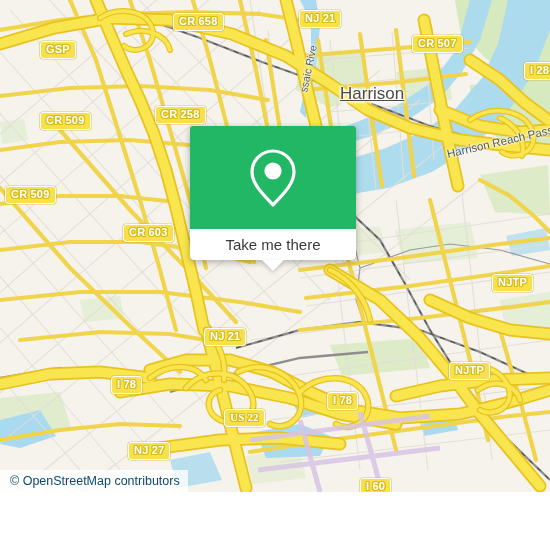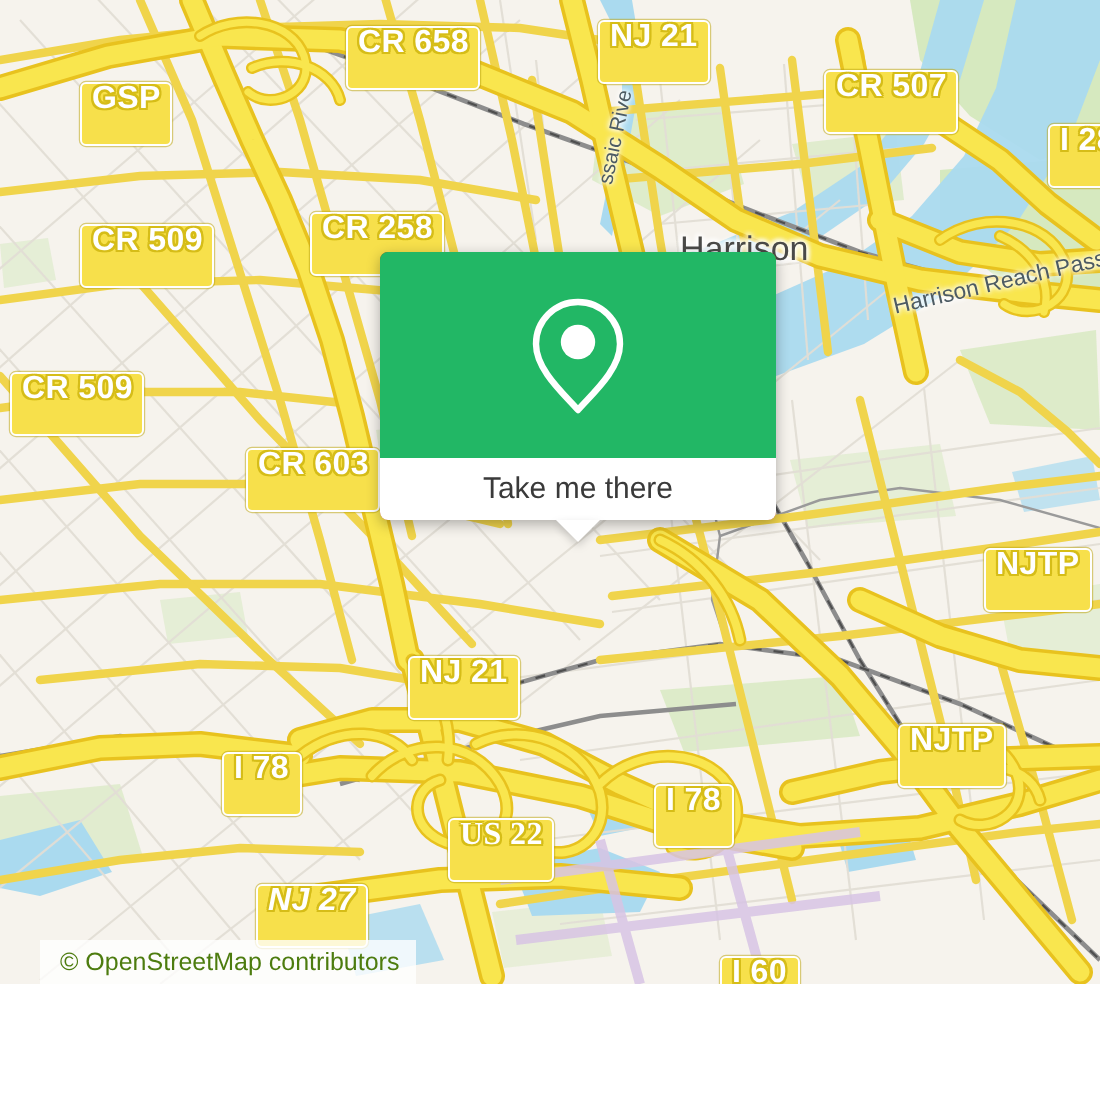--- a/index.html
+++ b/index.html
@@ -17,24 +17,24 @@
   }
   #map svg.maplayer{position:absolute;left:0;top:0;width:550px;height:492px;display:block;}
 
   
   .shield{
     position:absolute;
     background:#f7e04b;
     border:1.6px solid #ffffff;
     border-radius:3px;
     color:#ffffff;
-    font-size:16px;
+    font-size:11px;
     font-weight:bold;
     line-height:13px;
-    padding:1px 5px 16px 5px;
+    padding:1px 5px 2px 5px;
     white-space:nowrap;
     text-shadow:
       -1.1px 0 #d6bd18, 1.1px 0 #d6bd18, 0 -1.1px #d6bd18, 0 1.1px #d6bd18,
       -1px -1px #d6bd18, 1px -1px #d6bd18, -1px 1px #d6bd18, 1px 1px #d6bd18;
     box-shadow:0 0 0 0.6px rgba(190,165,20,.55);
     letter-spacing:.2px;
   }
 
   
   .placelabel{
@@ -47,21 +47,21 @@
   .waterlabel{
     position:absolute;
     color:#4d5b63;
     font-size:11.5px;
     white-space:nowrap;
     text-shadow:0 0 3px #fff,0 0 3px #fff,0 0 2px #fff;
   }
 
   
   #popup{
-    position:absolute;left:190px;top:126px;width:198px;
+    position:absolute;left:190px;top:126px;width:166px;
     border-radius:4px;
     box-shadow:0 2px 7px rgba(0,0,0,.30);
     background:#c2410c;
     overflow:visible;
   }
   #popup .ph{
     height:103px;border-radius:4px 4px 0 0;
     display:flex;align-items:center;justify-content:center;
   }
   #popup .pf{
@@ -76,24 +76,23 @@
     border-left:11px solid transparent;
     border-right:11px solid transparent;
     border-top:11px solid #ffffff;
     filter:drop-shadow(0 2px 2px rgba(0,0,0,.18));
   }
 
   
   #attrib{
     position:absolute;left:0;bottom:0;
     background:rgba(255,255,255,.78);
-    color:#4d7c0f;font-size:12.5px;
+    color:#0c4a6e;font-size:12.5px;
     padding:4px 8px 4px 10px;
     white-space:nowrap;
-    margin-left:20px;
   }
 
   
   #footer{
     position:absolute;left:0;top:492px;width:550px;height:58px;
     background:#ffffff;
     display:flex;align-items:center;
   }
 </style>
 </head>
@@ -320,42 +319,42 @@
 
         <g stroke="#d7c4e4" stroke-width="5" fill="none" opacity=".85">
           <path d="M250 440 L430 416"></path>
           <path d="M258 470 L440 448"></path>
           <path d="M300 420 L320 492"></path>
           <path d="M360 412 L382 492"></path>
         </g>
       </g>
     </svg>
 
-    <div class="placelabel" style="left:340px;top:115px;">Harrison</div>
+    <div class="placelabel" style="left:340px;top:84px;text-decoration:underline;">Harrison</div>
 
     <div class="waterlabel" style="left:447px;top:148px;transform:rotate(-13deg);transform-origin:left center;">Harrison Reach Passaic R</div>
 
     <div class="waterlabel" style="left:303px;top:86px;transform:rotate(-78deg);transform-origin:left center;font-size:10.5px;">ssaic Rive</div>
 
     <div class="shield" style="left:173px;top:13px;">CR 658</div>
     <div class="shield" style="left:299px;top:10px;">NJ 21</div>
     <div class="shield" style="left:412px;top:35px;">CR 507</div>
     <div class="shield" style="left:524px;top:62px;">I 280</div>
     <div class="shield" style="left:40px;top:41px;text-align:right;">GSP</div>
     <div class="shield" style="left:155px;top:106px;">CR 258</div>
     <div class="shield" style="left:40px;top:112px;">CR 509</div>
     <div class="shield" style="left:5px;top:186px;">CR 509</div>
     <div class="shield" style="left:123px;top:224px;">CR 603</div>
     <div class="shield" style="left:492px;top:274px;">NJTP</div>
     <div class="shield" style="left:204px;top:328px;">NJ 21</div>
     <div class="shield" style="left:111px;top:376px;">I 78</div>
     <div class="shield" style="left:327px;top:392px;">I 78</div>
     <div class="shield" style="left:224px;top:409px;font-family:Liberation Serif, serif;">US 22</div>
     <div class="shield" style="left:449px;top:362px;">NJTP</div>
-    <div class="shield" style="left:128px;top:442px;font-style:italic;">NJ 27</div>
+    <div class="shield" style="left:128px;top:442px;">NJ 27</div>
     <div class="shield" style="left:360px;top:478px;">I 60</div>
 
     <div id="popup">
       <div class="ph" style="background:#22b765;">
         <svg width="50" height="62" viewBox="0 0 50 62">
           <path d="M25 4 C 13.4 4, 4 13.4, 4 25 C 4 38, 18 50, 25 58 C 32 50, 46 38, 46 25 C 46 13.4, 36.6 4, 25 4 Z" fill="none" stroke="#ffffff" stroke-width="3.2" stroke-linejoin="round"></path>
           <circle cx="25" cy="24" r="8.6" fill="#ffffff"></circle>
         </svg>
       </div>
       <div class="pf">

